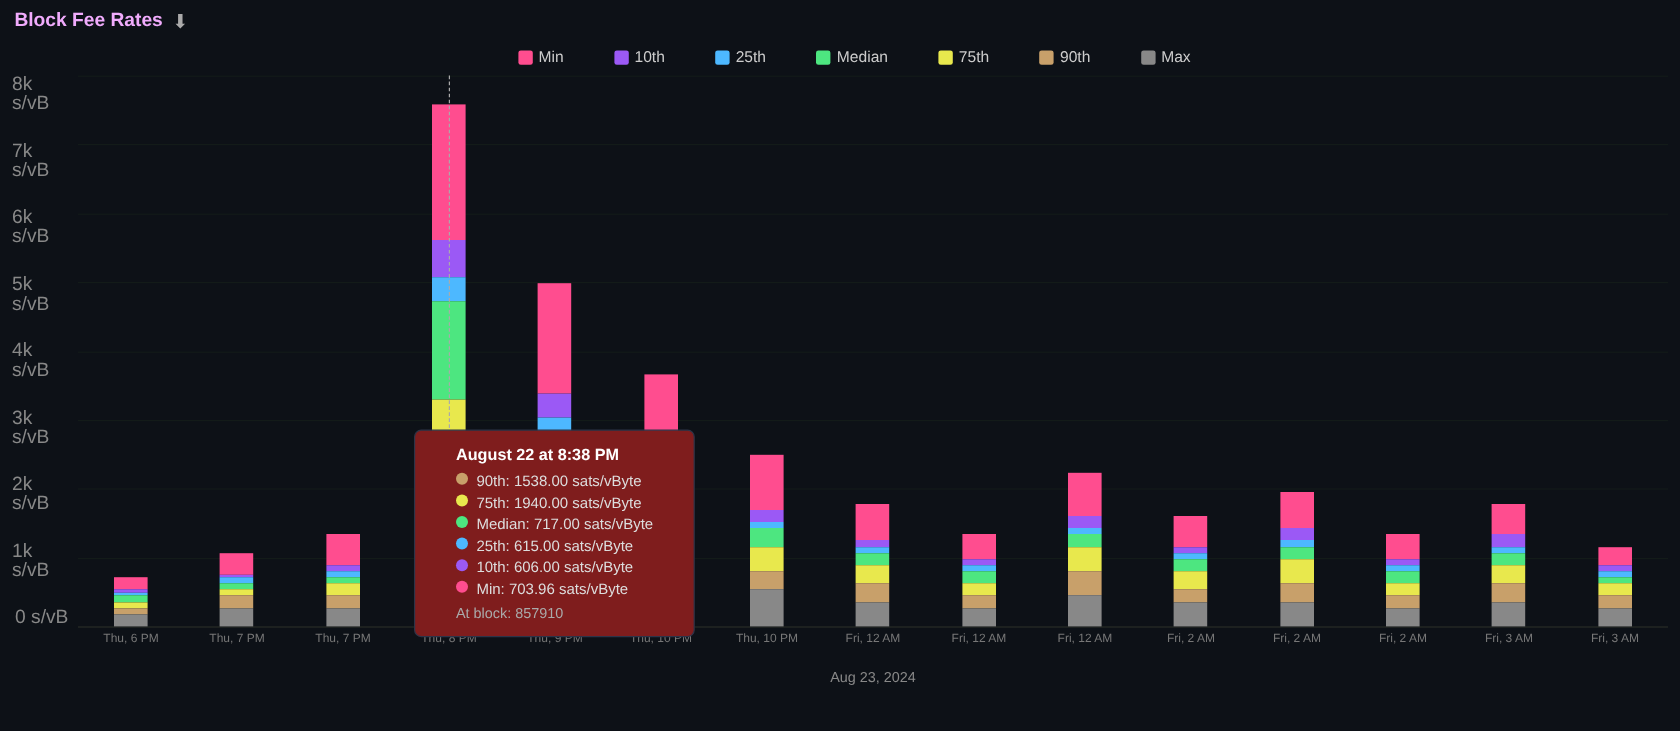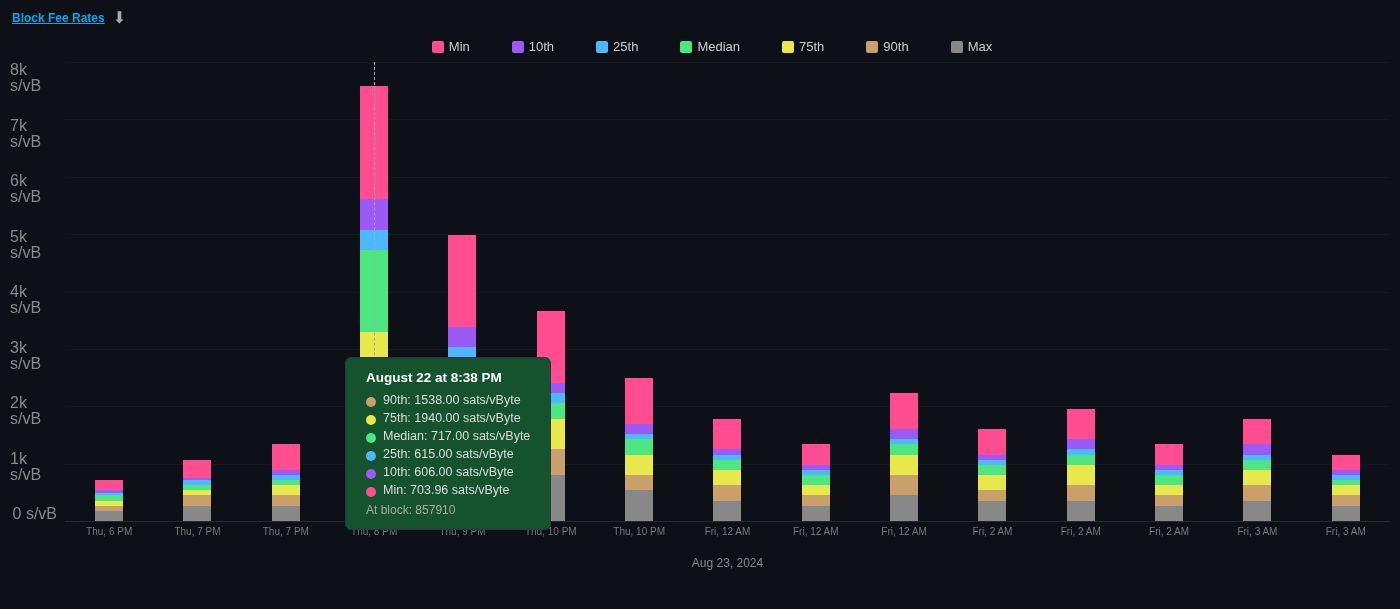--- a/index.html
+++ b/index.html
@@ -17,24 +17,23 @@
       height: 609px;
       position: relative;
     }
     .header {
       display: flex;
       align-items: center;
       padding: 8px 12px;
       gap: 8px;
     }
     .title {
-      font-size: 12px;
+      font-size: 16px;
       font-weight: 600;
-      color: #0ea5e9;
-      text-decoration: underline;
+      color: #f0abfc;
     }
     .download-icon {
       color: #aaa;
       font-size: 16px;
       cursor: pointer;
     }
     .legend {
       display: flex;
       justify-content: center;
       align-items: center;
@@ -143,39 +142,39 @@
     }
     .x-date {
       text-align: center;
       padding: 2px 0;
       font-size: 12px;
       color: #888;
       margin-top: 2px;
     }
     .tooltip {
       position: absolute;
-      background: #14532d;
+      background: #7f1d1d;
       border: 1px solid #2d3448;
       border-radius: 6px;
-      padding: 12px 20px;
+      padding: 12px 34px;
       font-size: 12.5px;
       color: #ddd;
       z-index: 10;
       min-width: 200px;
       pointer-events: none;
     }
     .tooltip-title {
       font-weight: 700;
       font-size: 13.5px;
       margin-bottom: 8px;
       color: #fff;
     }
     .tooltip-row {
       display: flex;
-      align-items: flex-end;
+      align-items: flex-start;
       gap: 7px;
       margin-bottom: 4px;
     }
     .tooltip-dot {
       width: 10px;
       height: 10px;
       border-radius: 50%;
       flex-shrink: 0;
     }
     .tooltip-block {

